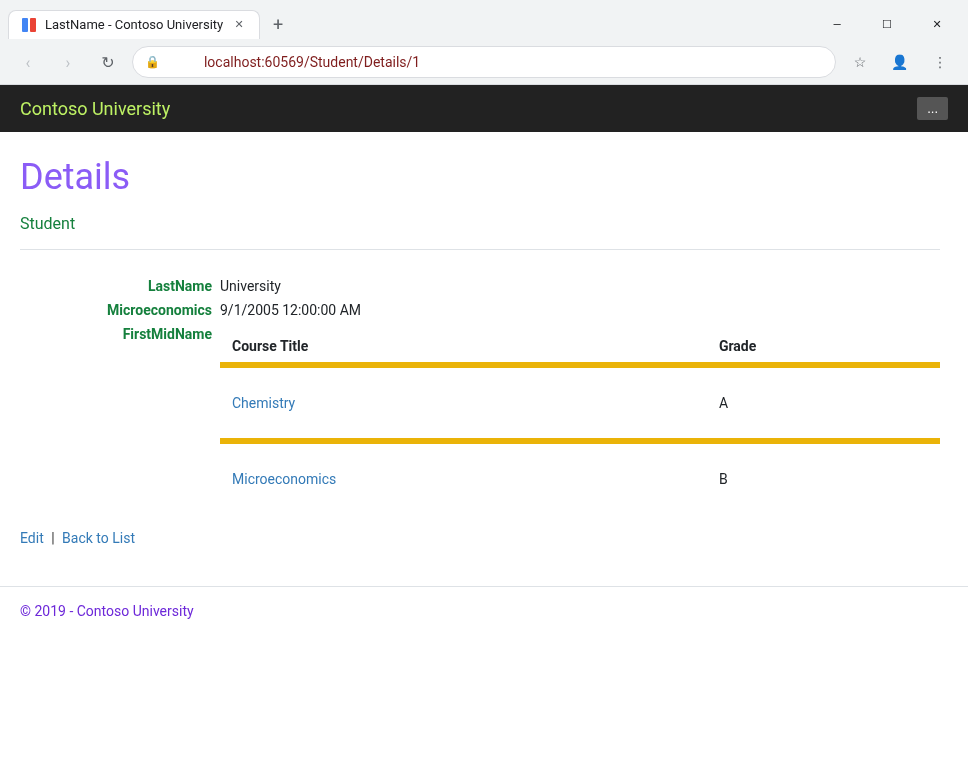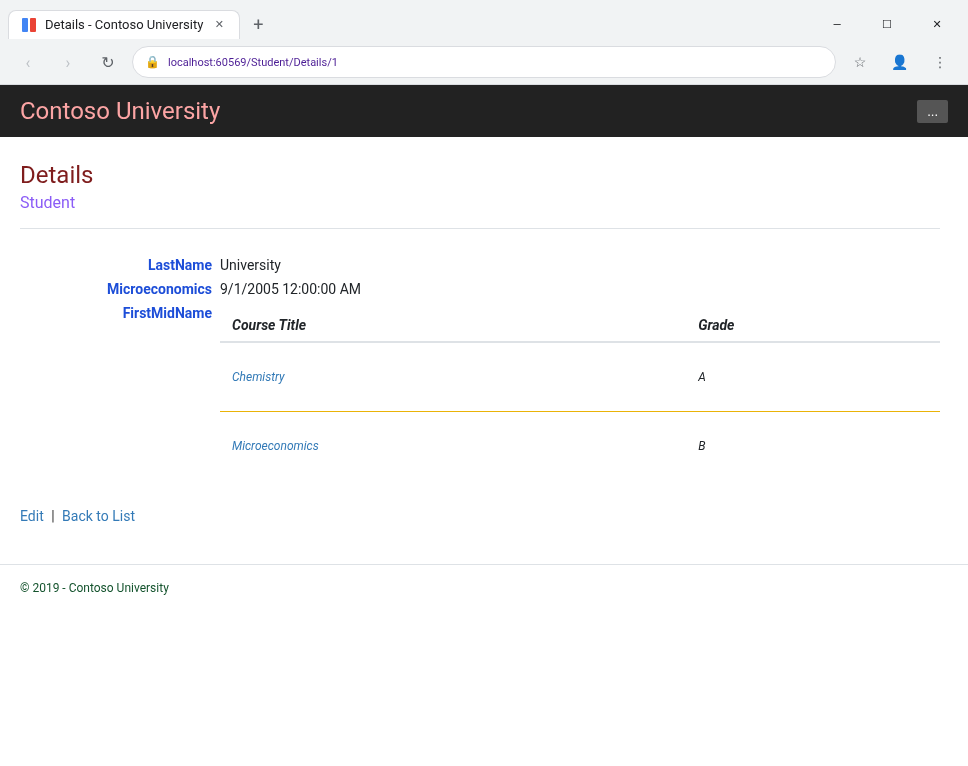--- a/index.html
+++ b/index.html
@@ -14,62 +14,62 @@
     .tab-close { margin-left: auto; width: 16px; height: 16px; display: flex; align-items: center; justify-content: center; border-radius: 50%; cursor: pointer; color: #5f6368; font-size: 11px; }
     .new-tab-btn { width: 28px; height: 28px; display: flex; align-items: center; justify-content: center; border-radius: 50%; cursor: pointer; color: #5f6368; font-size: 18px; }
     .window-controls { margin-left: auto; display: flex; gap: 4px; }
     .win-btn { width: 46px; height: 32px; display: flex; align-items: center; justify-content: center; cursor: pointer; color: #202124; font-size: 11px; }
 
     .browser-addressbar { display: flex; align-items: center; padding: 6px 12px; gap: 8px; }
     .nav-btn { width: 32px; height: 32px; display: flex; align-items: center; justify-content: center; border-radius: 50%; cursor: pointer; color: #5f6368; font-size: 16px; }
     .nav-btn.disabled { color: #bdc1c6; cursor: default; }
     .address-bar { flex: 1; display: flex; align-items: center; background: #fff; border: 1px solid #dadce0; border-radius: 20px; padding: 4px 12px; gap: 8px; height: 32px; }
     .address-lock { color: #5f6368; font-size: 12px; }
-    .address-text { font-size: 11px; color: #4c1d95; flex: 1; }
+    .address-text { font-size: 14px; color: #7f1d1d; flex: 1; margin-left: 36px; }
     .menu-icon { width: 32px; height: 32px; display: flex; align-items: center; justify-content: center; border-radius: 50%; cursor: pointer; color: #5f6368; }
 
     
     .app-navbar { background: #222; color: #ccc; padding: 12px 20px; display: flex; align-items: center; }
-    .app-brand { font-size: 24px; color: #fca5a5; font-weight: 400; }
+    .app-brand { font-size: 18px; color: #bef264; font-weight: 400; }
     .nav-button { margin-left: auto; background: #555; border: none; padding: 4px 10px; color: #fff; font-size: 13px; border-radius: 2px; cursor: pointer; }
 
     .page-content { padding: 24px 20px 40px; max-width: 960px; }
-    .page-title { font-size: 24px; font-weight: 400; color: #7f1d1d; margin-bottom: 4px; }
-    .page-subtitle { font-size: 16px; color: #8b5cf6; margin-bottom: 16px; }
+    .page-title { font-size: 36px; font-weight: 400; color: #8b5cf6; margin-bottom: 16px; }
+    .page-subtitle { font-size: 16px; color: #15803d; margin-bottom: 16px; }
     .divider { border: none; border-top: 1px solid #dee2e6; margin-bottom: 24px; }
 
     .detail-table { display: table; width: 100%; }
     .detail-row { display: table-row; }
-    .detail-label { display: table-cell; text-align: right; font-weight: bold; padding: 4px 8px 4px 0; white-space: nowrap; vertical-align: top; width: 200px; color: #1d4ed8; font-size: 14px; }
+    .detail-label { display: table-cell; text-align: right; font-weight: bold; padding: 4px 8px 4px 0; white-space: nowrap; vertical-align: top; width: 200px; color: #15803d; font-size: 14px; }
     .detail-value { display: table-cell; padding: 4px 0; vertical-align: top; font-size: 14px; color: #212529; }
 
-    .enrollments-table { width: 100%; border-collapse: collapse; margin-top: 4px; font-style: italic; }
+    .enrollments-table { width: 100%; border-collapse: collapse; margin-top: 4px; }
     .enrollments-table th { text-align: left; font-weight: bold; padding: 8px 12px; border-bottom: 2px solid #dee2e6; font-size: 14px; }
-    .enrollments-table td { padding: 27px 12px; border-top: 1px solid #eab308; font-size: 12px; color: #337ab7; }
+    .enrollments-table td { padding: 27px 12px; border-top: 6px solid #eab308; font-size: 14px; color: #337ab7; }
     .enrollments-table .grade-cell { color: #212529; }
 
-    .actions-row { margin-top: 24px; font-size: 14px; }
+    .actions-row { margin-top: 12px; font-size: 14px; }
     .action-link { color: #337ab7; text-decoration: none; cursor: pointer; }
     .action-sep { color: #333; margin: 0 4px; }
 
-    .page-footer { padding: 16px 20px; border-top: 1px solid #dee2e6; color: #14532d; font-size: 12px; }
+    .page-footer { padding: 16px 20px; border-top: 1px solid #dee2e6; color: #6d28d9; font-size: 14px; }
   </style>
 </head>
 <body>
 
 <div class="browser-chrome">
   <div class="browser-titlebar">
     <div class="tab">
       <div class="tab-favicon">
         <svg viewBox="0 0 16 16" fill="none">
           <rect x="1" y="1" width="6" height="14" rx="1" fill="#4285f4"></rect>
           <rect x="9" y="1" width="6" height="14" rx="1" fill="#ea4335"></rect>
         </svg>
       </div>
-      <span>Details - Contoso University</span>
+      <span>LastName - Contoso University</span>
       <div class="tab-close">✕</div>
     </div>
     <div class="new-tab-btn">+</div>
     <div class="window-controls">
       <div class="win-btn">—</div>
       <div class="win-btn">☐</div>
       <div class="win-btn close">✕</div>
     </div>
   </div>
   <div class="browser-addressbar">

